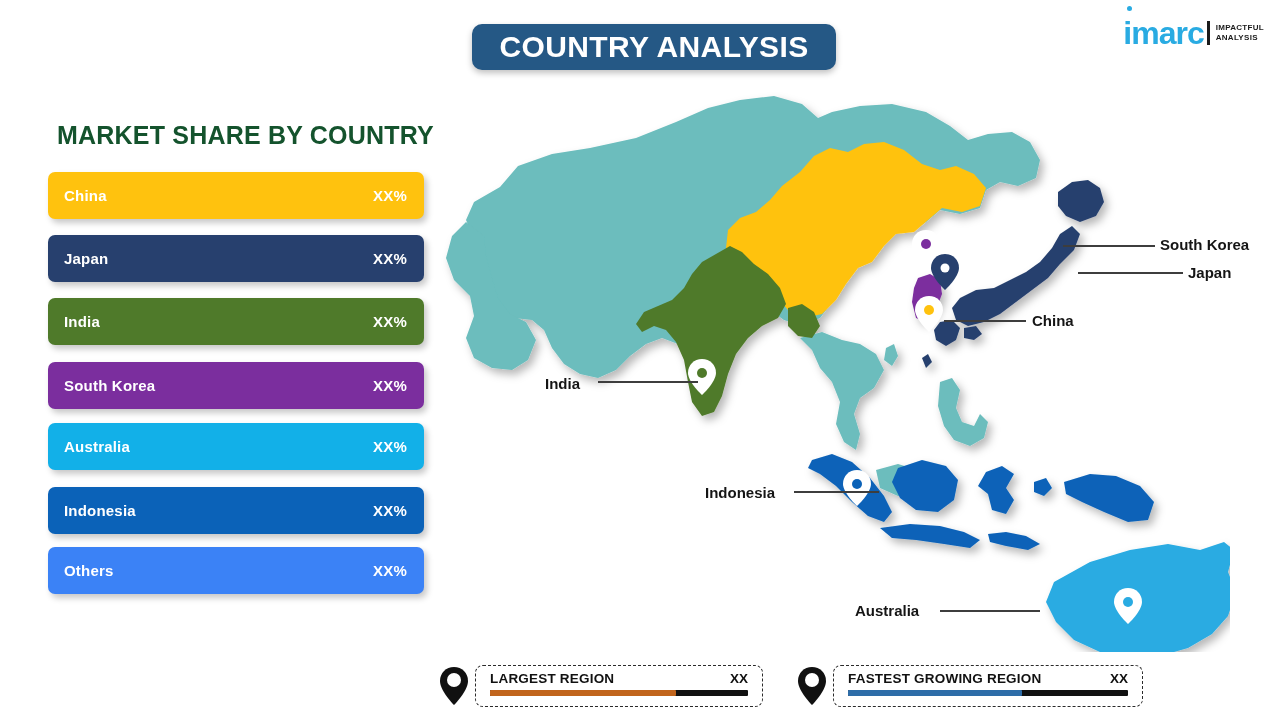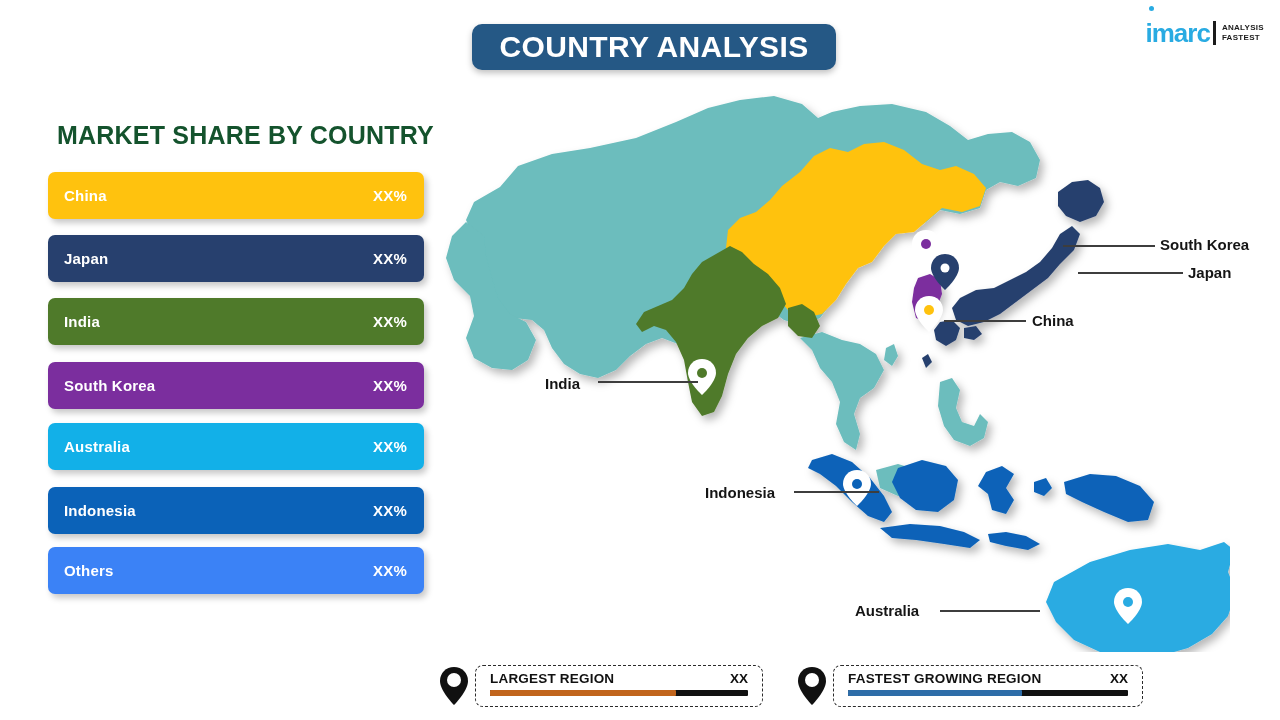--- a/index.html
+++ b/index.html
@@ -20,21 +20,21 @@
   #title-banner .t{
     color:#ffffff;font-size:30px;font-weight:bold;letter-spacing:.4px;
     font-family:"Liberation Sans", sans-serif;
   }
   
   #logo{
     position:absolute;right:16px;top:14px;height:38px;
     display:flex;align-items:center;
   }
   #logo .word{
-    font-size:26px;font-weight:bold;color:#29ABE2;letter-spacing:-1px;
+    font-size:32px;font-weight:bold;color:#29ABE2;letter-spacing:-1px;
     line-height:1;position:relative;font-family:"Liberation Sans", sans-serif;
   }
   #logo .dot{
     position:absolute;width:5px;height:5px;border-radius:50%;
     background:#29ABE2;top:-8px;left:4px;
   }
   #logo .divider{
     width:3px;height:24px;background:#1b1b1b;margin:0 6px 0 3px;
   }
   #logo .tag{
@@ -88,22 +88,22 @@
 
 <div id="title-banner">
   <span class="t">COUNTRY ANALYSIS</span>
 </div>
 
 <div id="logo">
   <span class="word">imarc</span>
   <span class="dot"></span>
   <span class="divider"></span>
   <span class="tag">
-    <span>ANALYSIS</span><br>
-    <span>FASTEST</span>
+    <span>IMPACTFUL</span><br>
+    <span>ANALYSIS</span>
   </span>
 </div>
 
 <div id="panel-title">MARKET SHARE BY COUNTRY</div>
 <div id="bars-container">
     <div class="bar" style="top: 172px; background: rgb(255, 194, 14);">
       <span class="nm">China</span>
       <span class="vl">XX%</span>
     </div>
     <div class="bar" style="top: 235px; background: rgb(39, 64, 110);">

